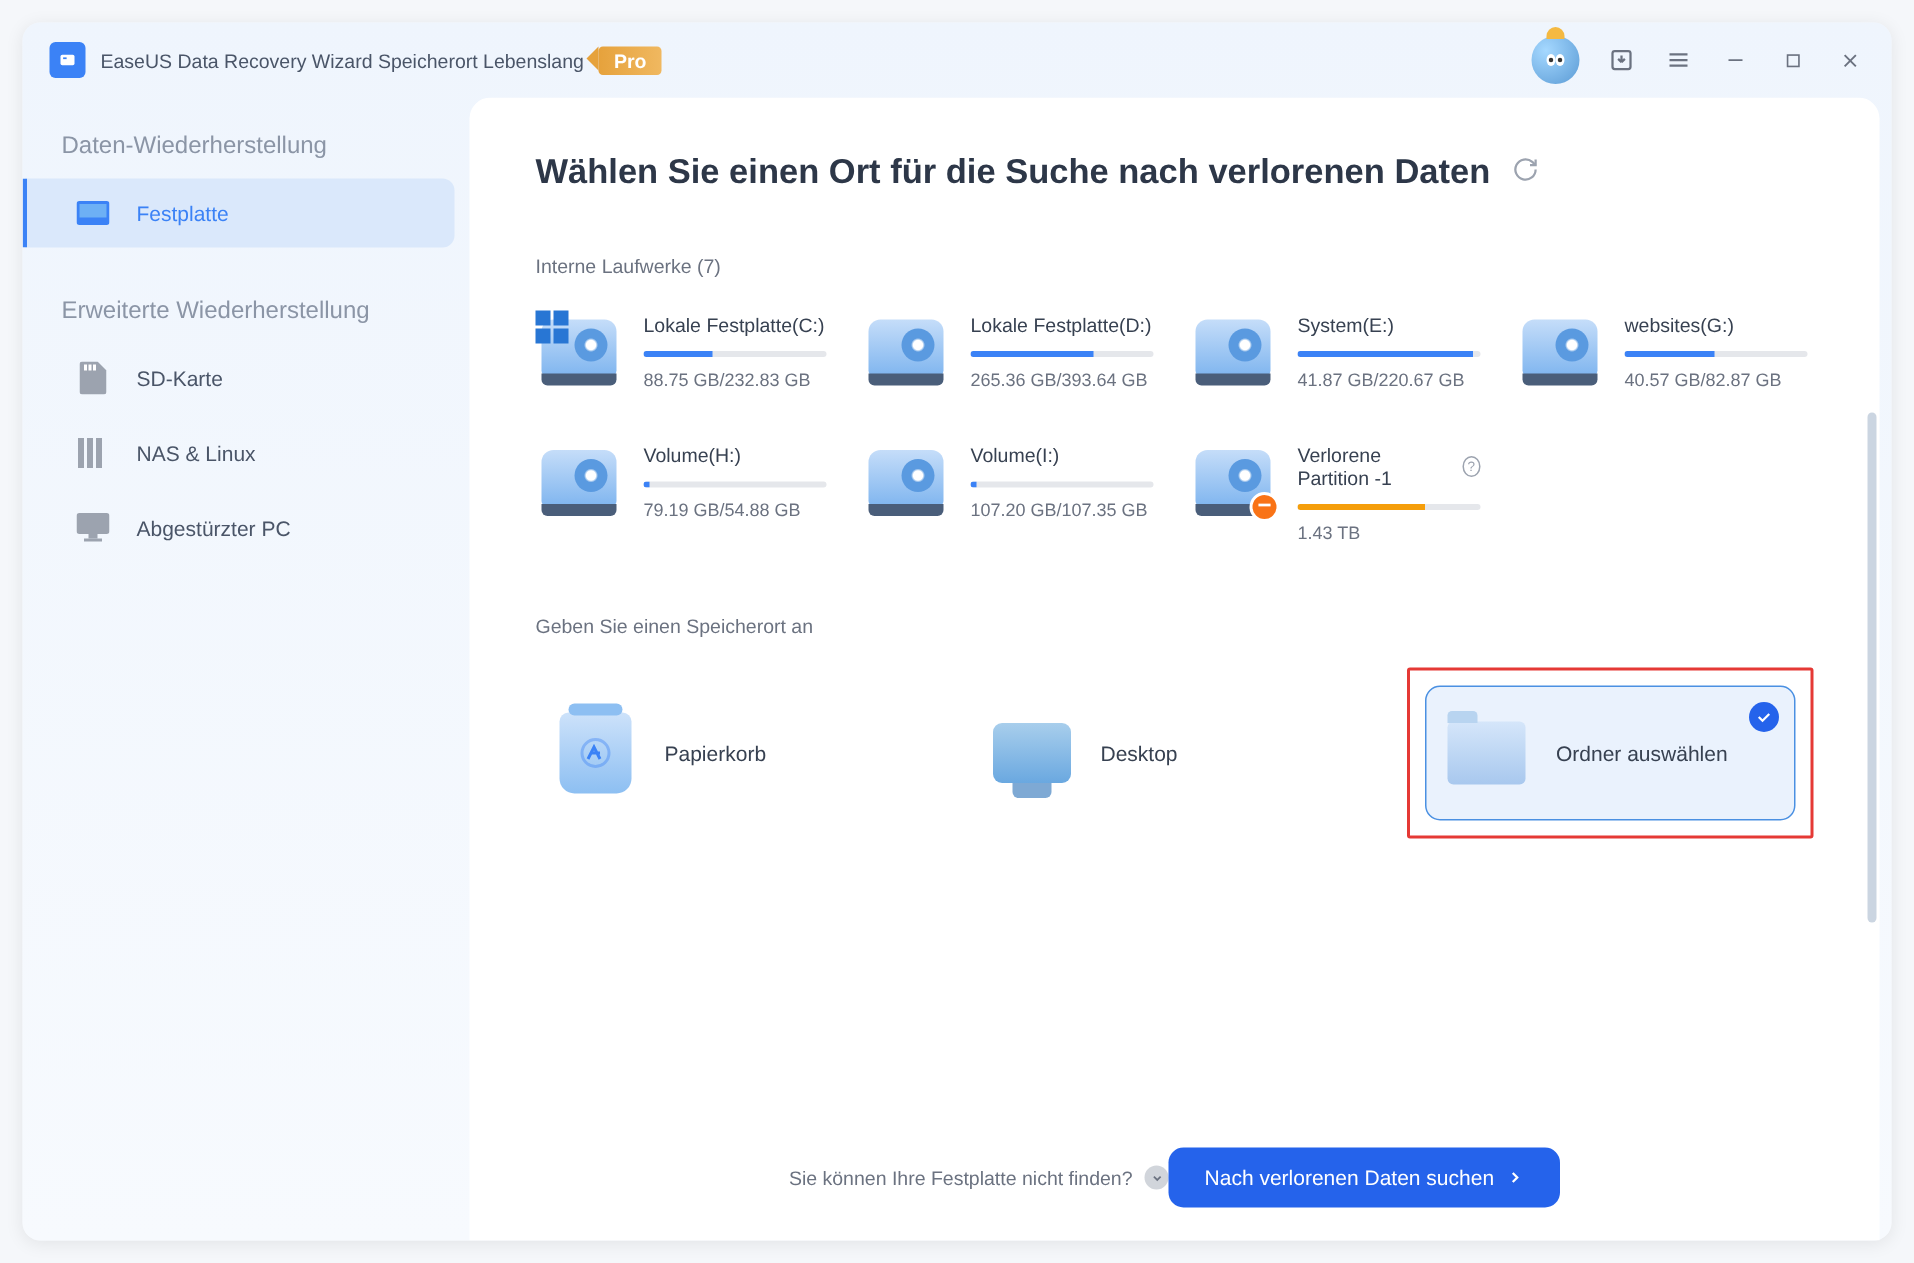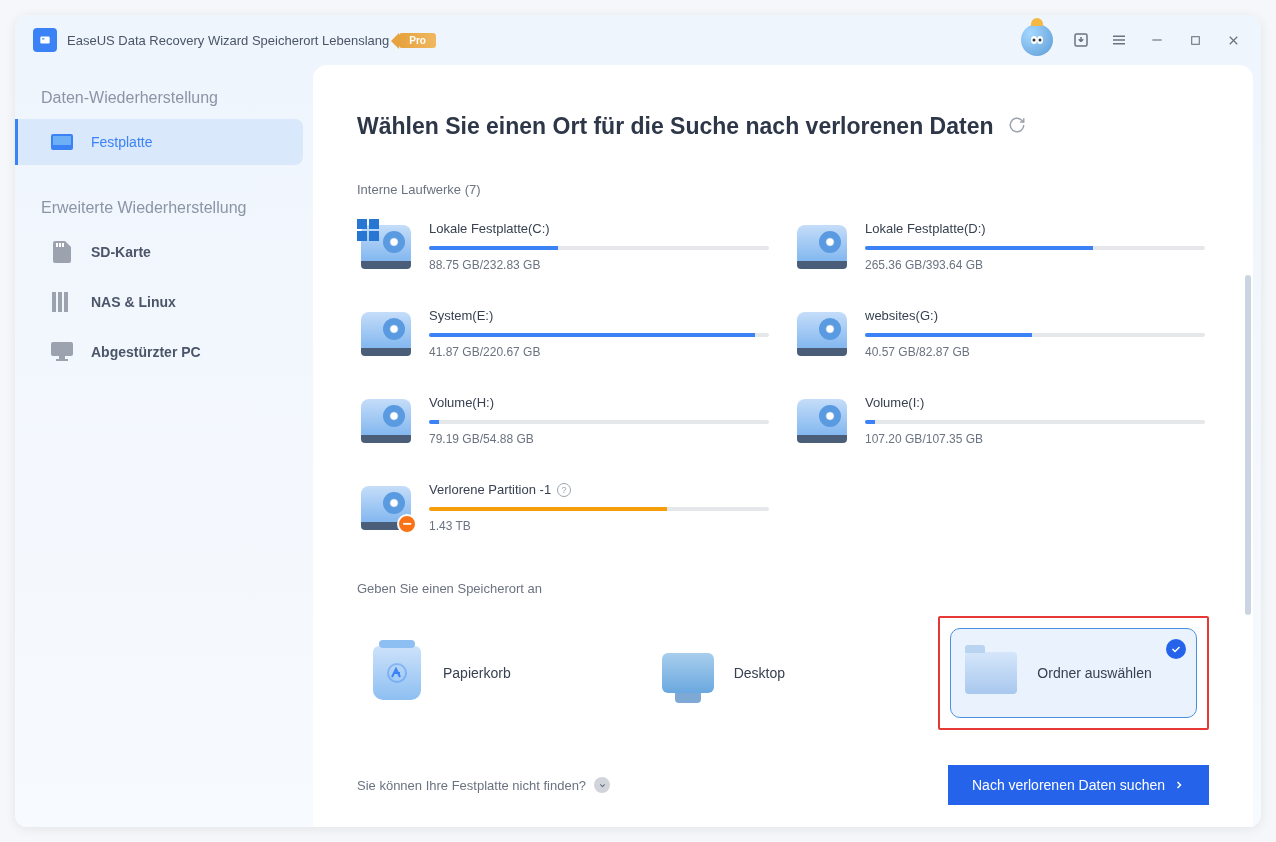--- a/index.html
+++ b/index.html
@@ -2,39 +2,39 @@
 <html><head>
 <meta charset="utf-8">
 <style>
 * { margin: 0; padding: 0; box-sizing: border-box; font-family: -apple-system, BlinkMacSystemFont, 'Segoe UI', Arial, sans-serif; }
 body { background: #f5f7fa; width: 1276px; height: 842px; overflow: hidden; }
 .app-window { width: 1246px; height: 812px; margin: 15px; background: linear-gradient(180deg, #eff5fd 0%, #f7fafe 100%); border-radius: 12px; box-shadow: 0 2px 12px rgba(0,0,0,0.08); display: flex; flex-direction: column; }
 .title-bar { display: flex; align-items: center; padding: 10px 18px; height: 50px; }
 .app-icon { width: 24px; height: 24px; background: #3b82f6; border-radius: 4px; margin-right: 10px; display: flex; align-items: center; justify-content: center; }
 .app-icon svg { width: 14px; height: 14px; fill: #fff; }
 .app-title { font-size: 13px; color: #4a5568; font-weight: 500; }
-.pro-badge { margin-left: 10px; padding: 2px 10px; background: linear-gradient(90deg, #e6a23c, #f0b860); color: #fff; font-size: 10px; font-weight: 600; border-radius: 3px; position: relative; }
+.pro-badge { margin-left: 10px; padding: 2px 10px; background: linear-gradient(90deg, #e6a23c, #f0b860); color: #fff; font-size: 13px; font-weight: 600; border-radius: 3px; position: relative; }
 .pro-badge::before { content: ''; position: absolute; left: -8px; top: 0; border: 8px solid transparent; border-right-color: #e6a23c; border-left-width: 0; height: 0; }
 .title-spacer { flex: 1; }
 .title-icon-group { display: flex; align-items: center; gap: 18px; }
 .title-icon { width: 20px; height: 20px; display: flex; align-items: center; justify-content: center; color: #6b7280; cursor: pointer; }
 .bot-icon { width: 32px; height: 32px; border-radius: 50%; background: radial-gradient(circle at 30% 30%, #a5d8ff, #5b9bd5); display: flex; align-items: center; justify-content: center; position: relative; }
 .bot-icon::before { content: ''; position: absolute; top: -6px; width: 12px; height: 8px; background: #f4b942; border-radius: 6px 6px 0 0; }
 .body-wrap { flex: 1; display: flex; overflow: hidden; }
 .sidebar { width: 298px; padding: 24px 0; }
 .sidebar-section-label { font-size: 16px; color: #8b95a6; padding: 0 26px 12px; }
-.sidebar-item { display: flex; align-items: center; padding: 12px 26px; margin: 0 10px 4px; border-radius: 8px; cursor: pointer; font-size: 14px; color: #4a5568; gap: 18px; font-weight: bold; }
+.sidebar-item { display: flex; align-items: center; padding: 12px 26px; margin: 0 10px 4px; border-radius: 8px; cursor: pointer; font-size: 14px; color: #4a5568; gap: 18px; }
 .sidebar-item.active { background: #dae8fb; color: #3b82f6; font-weight: 500; border-left: 3px solid #3b82f6; margin-left: 0; padding-left: 33px; border-radius: 0 8px 8px 0; }
 .sidebar-item .sicon { width: 22px; height: 22px; display: flex; align-items: center; justify-content: center; }
 .sidebar-spacer { height: 30px; }
 .main-panel { flex: 1; background: #fff; border-radius: 14px 14px 0 0; margin-right: 8px; display: flex; flex-direction: column; overflow: hidden; position: relative; }
-.main-scroll { flex: 1; overflow-y: auto; padding: 48px 44px 0; }
+.main-scroll { flex: 1; overflow-y: auto; padding: 36px 44px 0; }
 .page-title { font-size: 23px; font-weight: 600; color: #2d3748; margin-bottom: 42px; display: flex; align-items: center; gap: 14px; }
 .section-label { font-size: 13px; color: #6b7280; margin-bottom: 20px; }
-.drive-grid { display: grid; grid-template-columns: repeat(2, 1fr); gap: 28px 20px; margin-bottom: 44px; }
+.drive-grid { display: grid; grid-template-columns: repeat(4, 1fr); gap: 28px 20px; margin-bottom: 44px; }
 .drive-card { display: flex; align-items: flex-start; gap: 16px; cursor: pointer; padding: 4px; }
 .drive-icon-wrap { position: relative; width: 52px; height: 46px; flex-shrink: 0; }
 .drive-icon { width: 50px; height: 38px; background: linear-gradient(180deg, #c5ddf9 0%, #7fb5ef 100%); border-radius: 8px 8px 4px 4px; position: relative; margin-top: 4px; }
 .drive-icon::after { content: ''; position: absolute; bottom: -6px; left: 0; right: 0; height: 8px; background: #4a5e7a; border-radius: 0 0 4px 4px; }
 .drive-icon .disc { position: absolute; width: 22px; height: 22px; border-radius: 50%; background: radial-gradient(circle, #fff 20%, #5a9ae0 30%); top: 6px; right: 6px; }
 .tiles-overlay { position: absolute; top: -2px; left: -4px; display: grid; grid-template-columns: 1fr 1fr; gap: 2px; }
 .tiles-overlay span { width: 10px; height: 10px; background: #2876d4; }
 .minus-badge { position: absolute; bottom: -6px; right: -4px; width: 20px; height: 20px; border-radius: 50%; background: #f97316; color: #fff; display: flex; align-items: center; justify-content: center; font-weight: bold; font-size: 16px; border: 2px solid #fff; }
 .drive-info { flex: 1; min-width: 0; }
 .drive-name { font-size: 13px; color: #374151; font-weight: 500; margin-bottom: 10px; display: flex; align-items: center; gap: 6px; }
@@ -49,24 +49,24 @@
 .check-badge { position: absolute; top: 10px; right: 10px; width: 20px; height: 20px; border-radius: 50%; background: #2563eb; display: flex; align-items: center; justify-content: center; }
 .loc-icon { width: 52px; height: 52px; display: flex; align-items: center; justify-content: center; }
 .recycle-icon { width: 48px; height: 54px; background: linear-gradient(180deg, #cde2fa, #8dbff2); border-radius: 6px 6px 10px 10px; position: relative; display: flex; align-items: center; justify-content: center; }
 .recycle-icon::before { content: ''; position: absolute; top: -6px; left: 6px; right: 6px; height: 8px; background: #8dbff2; border-radius: 4px; }
 .desktop-icon { width: 52px; height: 40px; background: linear-gradient(180deg, #a8ceec, #6aa8e0); border-radius: 6px; position: relative; }
 .desktop-icon::after { content: ''; position: absolute; bottom: -10px; left: 50%; transform: translateX(-50%); width: 26px; height: 10px; background: #7ea9d4; border-radius: 0 0 4px 4px; }
 .folder-icon { width: 52px; height: 42px; background: linear-gradient(180deg, #d5e6fa, #a8c8ee); border-radius: 4px; position: relative; }
 .folder-icon::before { content: ''; position: absolute; top: -7px; left: 0; width: 20px; height: 8px; background: #b8d4f0; border-radius: 3px 3px 0 0; }
 .loc-label { font-size: 14px; color: #374151; font-weight: 500; }
 .highlight-box { border: 2px solid #e53935; padding: 10px; border-radius: 2px; }
-.footer-bar { display: flex; align-items: center; justify-content: space-between; padding: 18px 44px 22px; }
+.footer-bar { display: flex; align-items: center; justify-content: center; padding: 18px 44px 22px; }
 .find-link { font-size: 13px; color: #6b7280; display: flex; align-items: center; gap: 8px; cursor: pointer; }
 .chev-circle { width: 16px; height: 16px; border-radius: 50%; background: #d1d5db; display: flex; align-items: center; justify-content: center; }
-.search-btn { background: #2563eb; color: #fff; border: none; padding: 12px 24px; border-radius: 0; font-size: 14px; font-weight: 500; cursor: pointer; display: flex; align-items: center; gap: 8px; }
+.search-btn { background: #2563eb; color: #fff; border: none; padding: 12px 24px; border-radius: 10px; font-size: 14px; font-weight: 500; cursor: pointer; display: flex; align-items: center; gap: 8px; }
 .scrollbar-track { position: absolute; right: 2px; top: 210px; width: 6px; height: 340px; background: #cbd5e1; border-radius: 3px; }
 </style>
 </head>
 <body>
 
 <div class="app-window">
 
   <div class="title-bar">
     <div class="app-icon">
       <svg viewBox="0 0 24 24">

